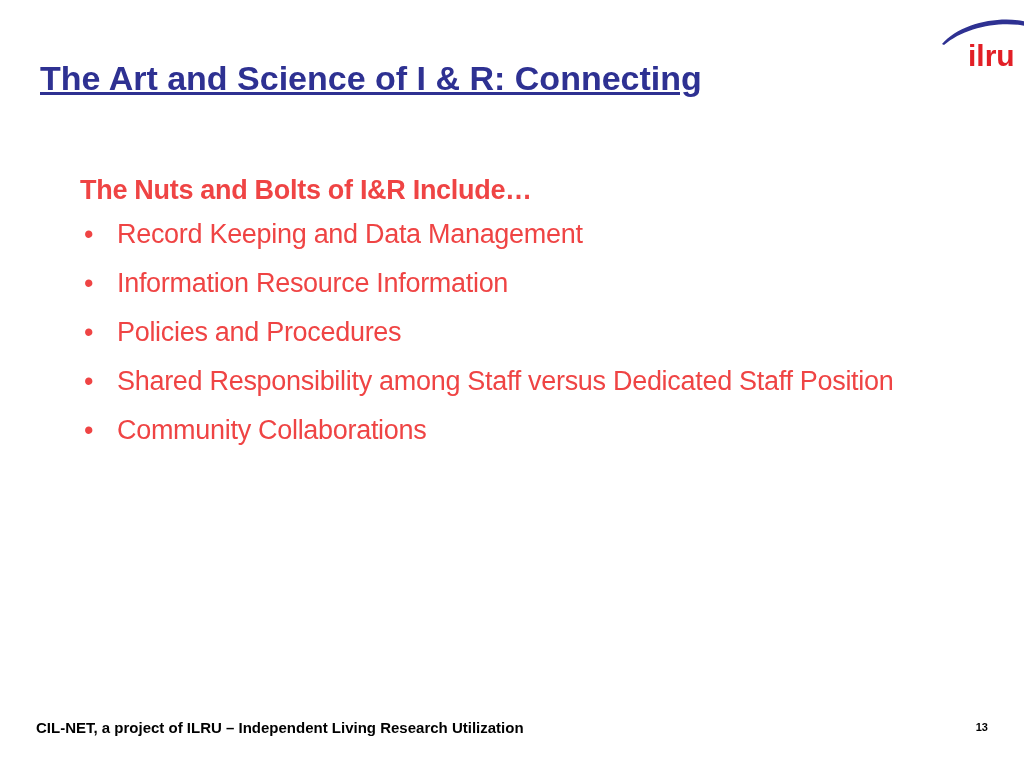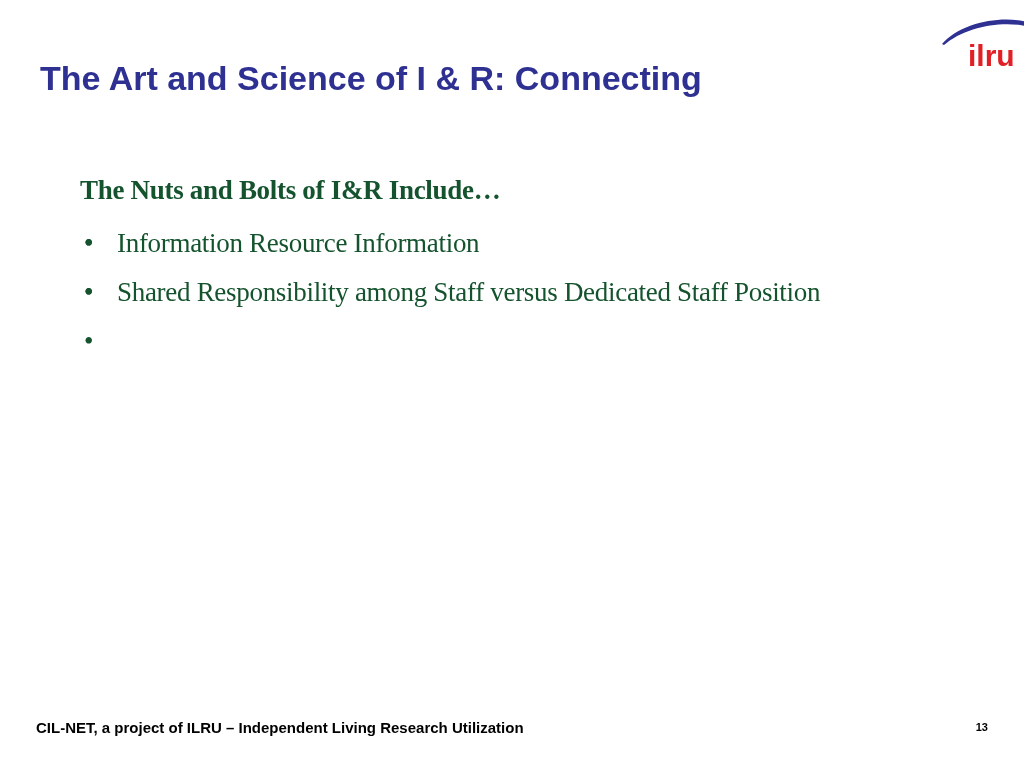--- a/index.html
+++ b/index.html
@@ -8,26 +8,26 @@
       position: relative; overflow: hidden;
       font-family: "DejaVu Sans", sans-serif;
     }
     .title {
       position: absolute; left: 37px; top: 54px;
       font-family: "Liberation Sans", sans-serif;
       font-weight: bold; font-size: 34px; line-height: 48px;
       color: #2e3192;
       margin: 0;
     }
-    .title .line1 { display: block; padding-left: 3px; }
+    .title .line1 { display: block; padding-left: 3px; text-decoration: underline; }
     .title .line2 { display: block; }
     .logo { position: absolute; left: 938px; top: 14px; width: 110px; height: 60px; }
     .content {
       position: absolute; left: 80px; top: 166px; width: 860px;
-      font-family: Liberation Serif, serif; color: #14532d;
+      font-family: Liberation Sans, sans-serif; color: #ef4444;
     }
     .subtitle { font-weight: bold; font-size: 27px; line-height: 48px; margin: 0; letter-spacing: -0.3px; }
     ul { list-style: none; margin: 0; padding: 0; }
     li { position: relative; padding-left: 37px; font-size: 27px; line-height: 40px; margin-bottom: 9px; letter-spacing: -0.3px; }
     li .bullet { position: absolute; left: 4px; top: 0; }
     .footer-left {
       position: absolute; left: 36px; top: 719px;
       font-family: "Liberation Sans", sans-serif; font-weight: bold; font-size: 15px; color: #000;
     }
     .footer-right {
@@ -45,22 +45,22 @@
 <div class="logo">
   <svg width="110" height="60" viewBox="0 0 110 60">
     <path d="M4 30 C 25 5, 80 -2, 102 14 C 104 16, 103 18, 101 17 C 78 4, 30 10, 6 31 Z" fill="#2e3192"></path>
     <text x="30" y="52" font-family="Liberation Sans, sans-serif" font-weight="bold" font-size="30" fill="#e21f26">ilru</text>
   </svg>
 </div>
 
 <div class="content">
   <p class="subtitle">The Nuts and Bolts of I&amp;R Include…</p>
   <ul>
-    <li><span class="bullet">•</span></li>
+    <li><span class="bullet">•</span><span>Record Keeping and Data Management</span></li>
     <li><span class="bullet">•</span><span>Information Resource Information</span></li>
-    <li><span class="bullet">•</span></li>
+    <li><span class="bullet">•</span><span>Policies and Procedures</span></li>
     <li><span class="bullet">•</span><span>Shared Responsibility among Staff versus Dedicated Staff Position</span></li>
-    <li><span class="bullet">•</span></li>
+    <li><span class="bullet">•</span><span>Community Collaborations</span></li>
   </ul>
 </div>
 
 <div class="footer-left">CIL-NET, a project of ILRU – Independent Living Research Utilization</div>
 <div class="footer-right">13</div>
 
 </body></html>

